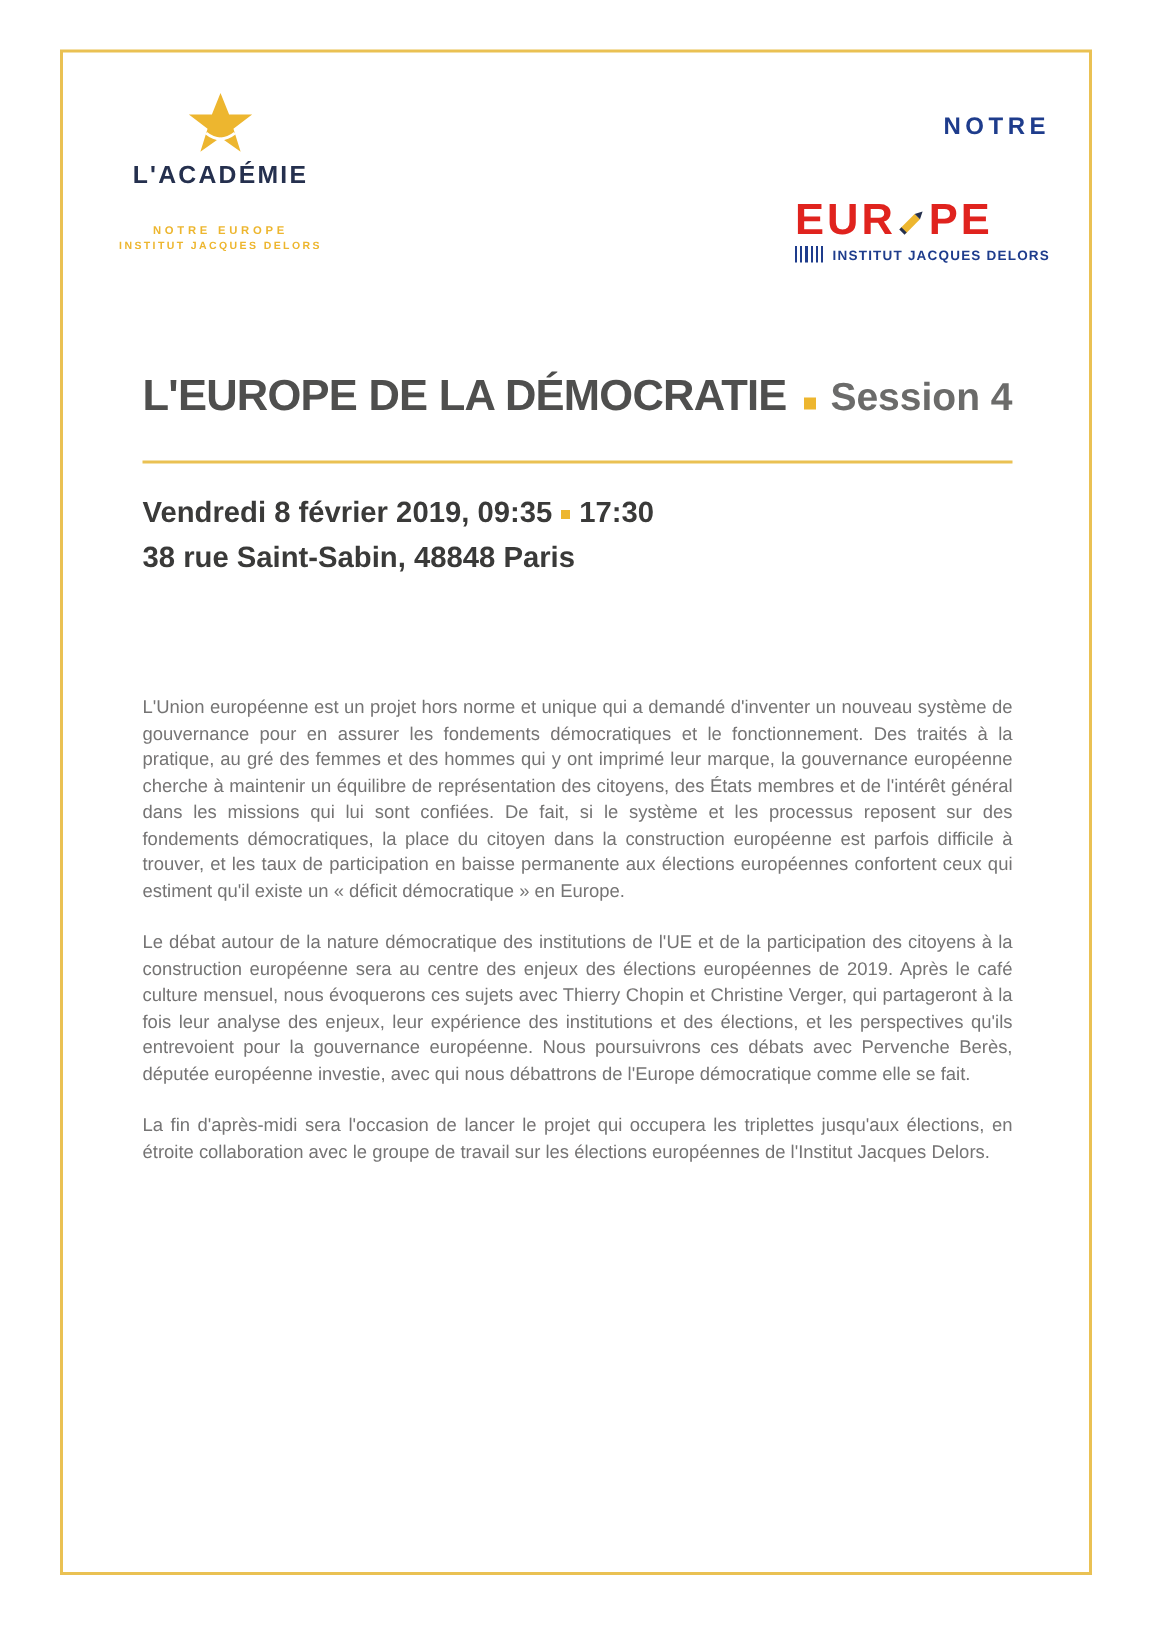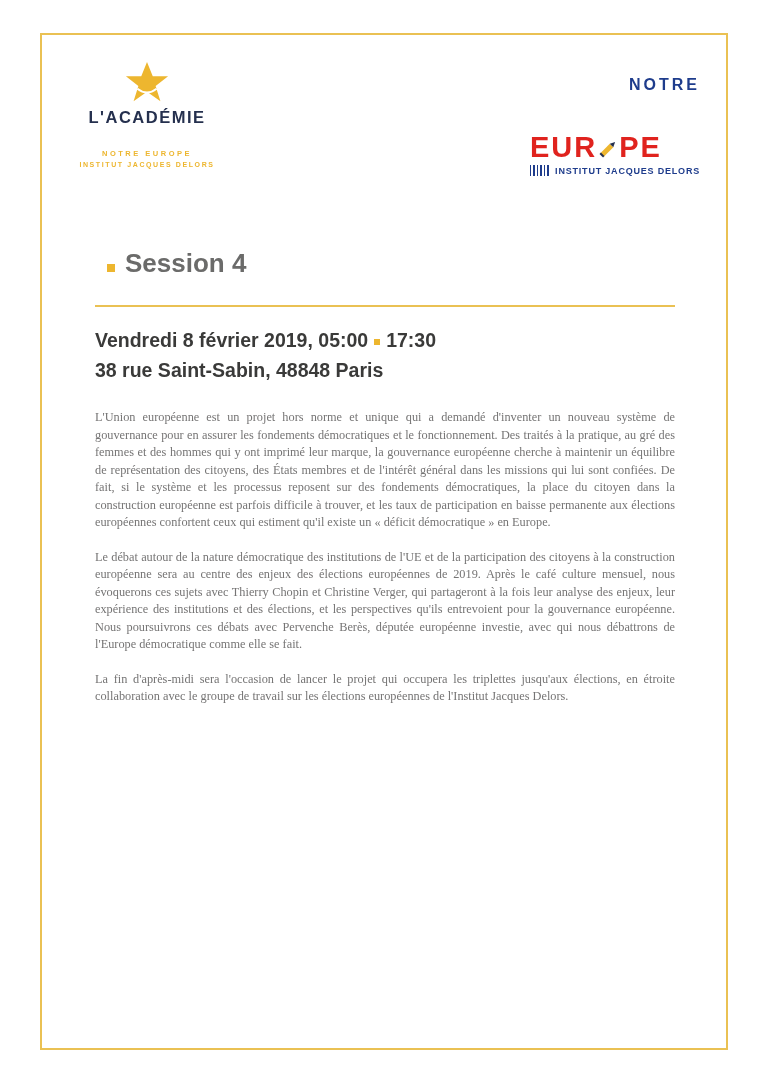--- a/index.html
+++ b/index.html
@@ -141,26 +141,25 @@
     line-height: 30px;
   }
   .small-gold-square {
     display: inline-block;
     width: 6px; height: 6px;
     background: #edb62f;
     margin: 0 6px;
     vertical-align: 2px;
   }
   .body-text {
-    margin-top: 24px;
+    margin-top: 76px;
     color: #757474;
     font-size: 12.3px;
     line-height: 17.5px;
     text-align: justify;
-    font-family: Liberation Serif, serif;
   }
   .body-text p { margin-bottom: 17px; }
 </style>
 </head>
 <body>
 
 <div class="frame"></div>
 
 <div class="logo-academie">
   <svg class="academie-star" viewBox="0 0 48 48">
@@ -185,29 +184,30 @@
   </div>
   <div class="ne-line3">
     <div class="ne-barcode"></div>
     <div class="ne-institute">INSTITUT JACQUES DELORS</div>
   </div>
 </div>
 
 <div class="content">
 
   <div class="title-row">
+    <span class="page-title">L'EUROPE DE LA DÉMOCRATIE</span>
     <span class="gold-square"></span>
     <span class="session-label">Session 4</span>
   </div>
 
   <hr class="gold-rule">
 
   <div class="event-block">
     <div>
-      <span>Vendredi 8 février 2019, 05:00</span><span class="small-gold-square"></span><span>17:30</span>
+      <span>Vendredi 8 février 2019, 09:35</span><span class="small-gold-square"></span><span>17:30</span>
     </div>
     <div>38 rue Saint-Sabin, 48848 Paris</div>
   </div>
 
   <div class="body-text">
     <p>L'Union européenne est un projet hors norme et unique qui a demandé d'inventer un nouveau système de gouvernance pour en assurer les fondements démocratiques et le fonctionnement. Des traités à la pratique, au gré des femmes et des hommes qui y ont imprimé leur marque, la gouvernance européenne cherche à maintenir un équilibre de représentation des citoyens, des États membres et de l'intérêt général dans les missions qui lui sont confiées. De fait, si le système et les processus reposent sur des fondements démocratiques, la place du citoyen dans la construction européenne est parfois difficile à trouver, et les taux de participation en baisse permanente aux élections européennes confortent ceux qui estiment qu'il existe un « déficit démocratique » en Europe.</p>
     <p>Le débat autour de la nature démocratique des institutions de l'UE et de la participation des citoyens à la construction européenne sera au centre des enjeux des élections européennes de 2019. Après le café culture mensuel, nous évoquerons ces sujets avec Thierry Chopin et Christine Verger, qui partageront à la fois leur analyse des enjeux, leur expérience des institutions et des élections, et les perspectives qu'ils entrevoient pour la gouvernance européenne. Nous poursuivrons ces débats avec Pervenche Berès, députée européenne investie, avec qui nous débattrons de l'Europe démocratique comme elle se fait.</p>
     <p>La fin d'après-midi sera l'occasion de lancer le projet qui occupera les triplettes jusqu'aux élections, en étroite collaboration avec le groupe de travail sur les élections européennes de l'Institut Jacques Delors.</p>
   </div>
 

